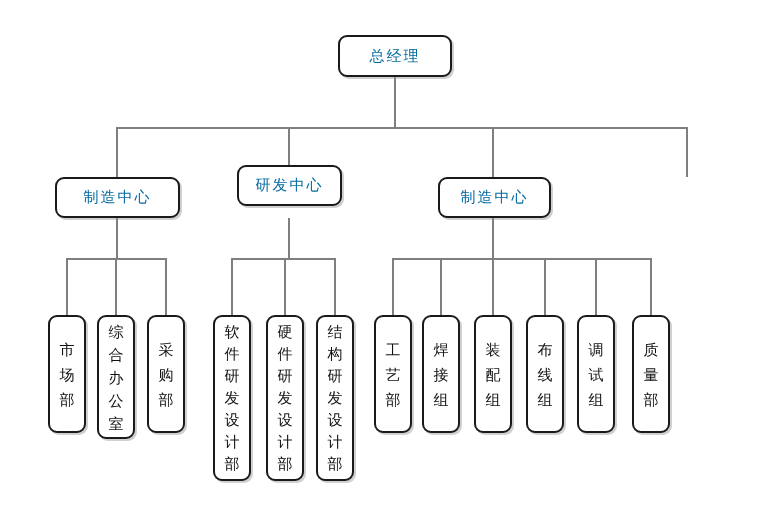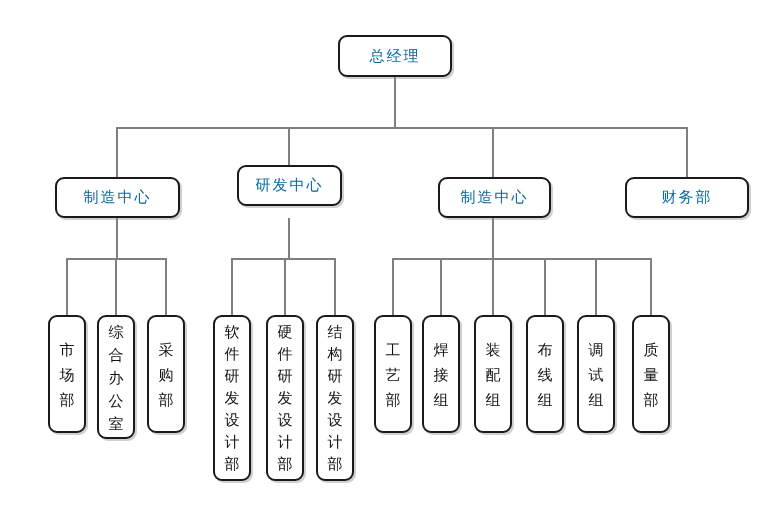--- a/index.html
+++ b/index.html
@@ -59,23 +59,20 @@
 
   <div class="node h-node" style="left:55px;top:177px;width:125px;height:41px">
     <span class="label">制造中心</span>
   </div>
   <div class="node h-node" style="left:237px;top:165px;width:105px;height:41px">
     <span class="label">研发中心</span>
   </div>
   <div class="node h-node" style="left:438px;top:177px;width:113px;height:41px">
     <span class="label">制造中心</span>
   </div>
-  <div class="node h-node" style="left:625px;top:177px;width:124px;height:41px">
-    <span class="label">财务部</span>
-  </div>
 
   <div class="node v-node lh25" style="left:48px;top:315px;width:38px;height:118px">
     <span class="label">
         <span class="vch">市</span>
         <span class="vch">场</span>
         <span class="vch">部</span>
       </span>
   </div>
   <div class="node v-node lh23" style="left:97px;top:315px;width:38px;height:124px">
     <span class="label">

